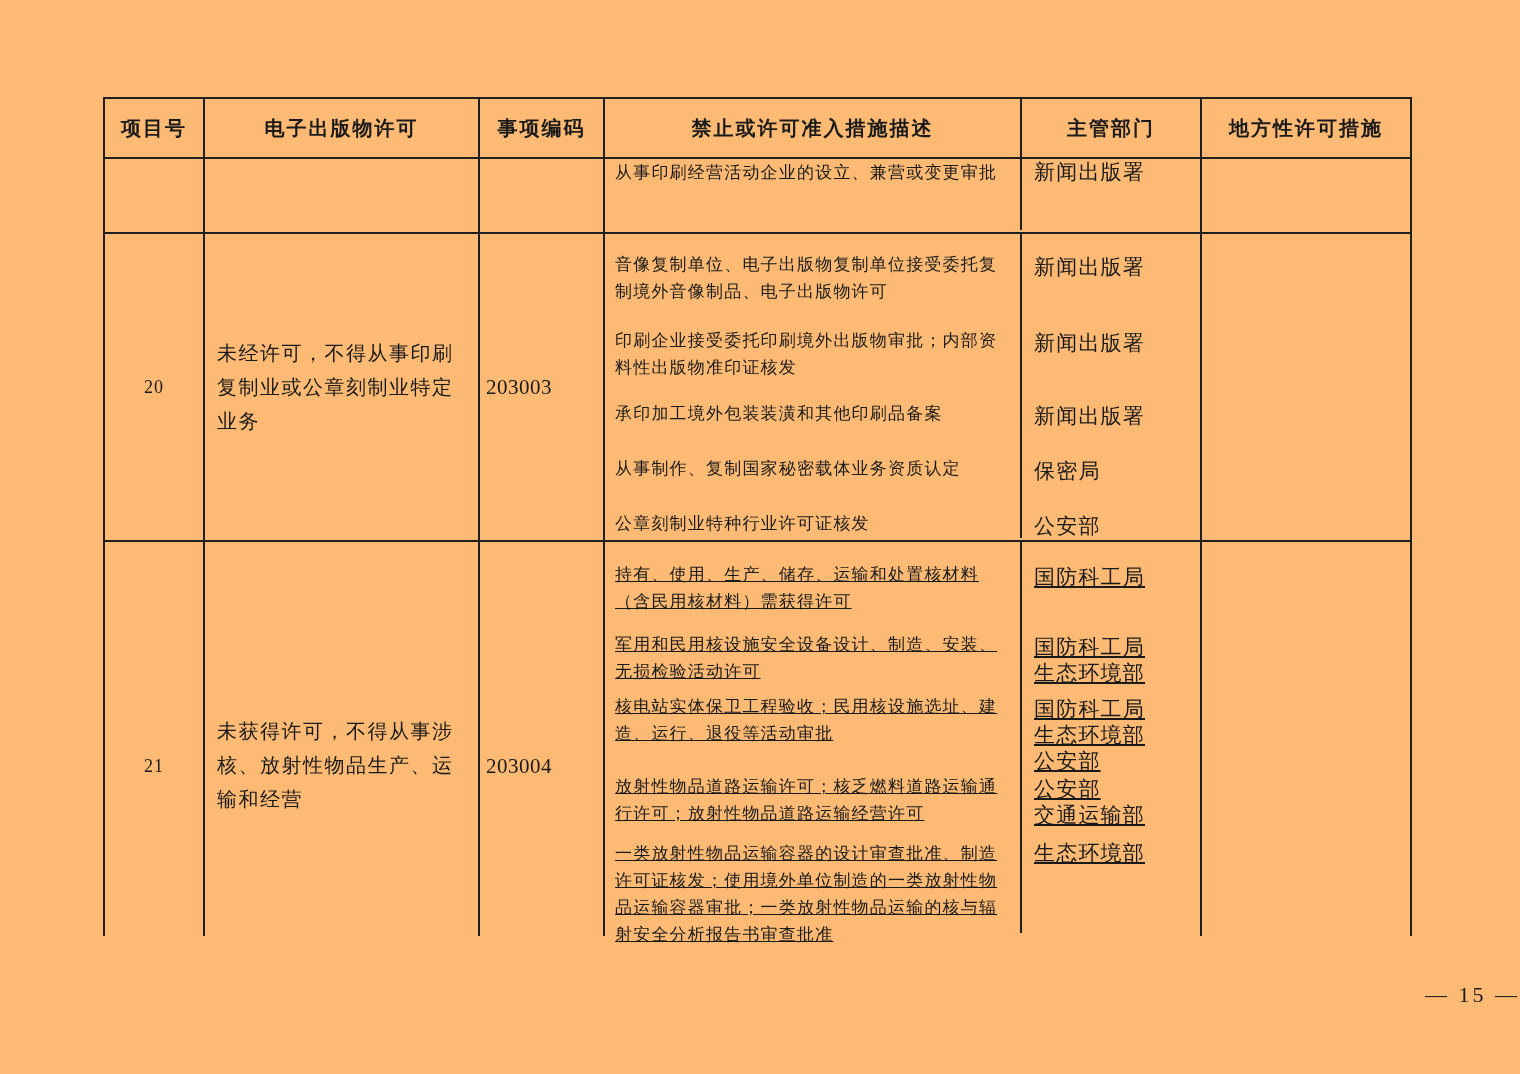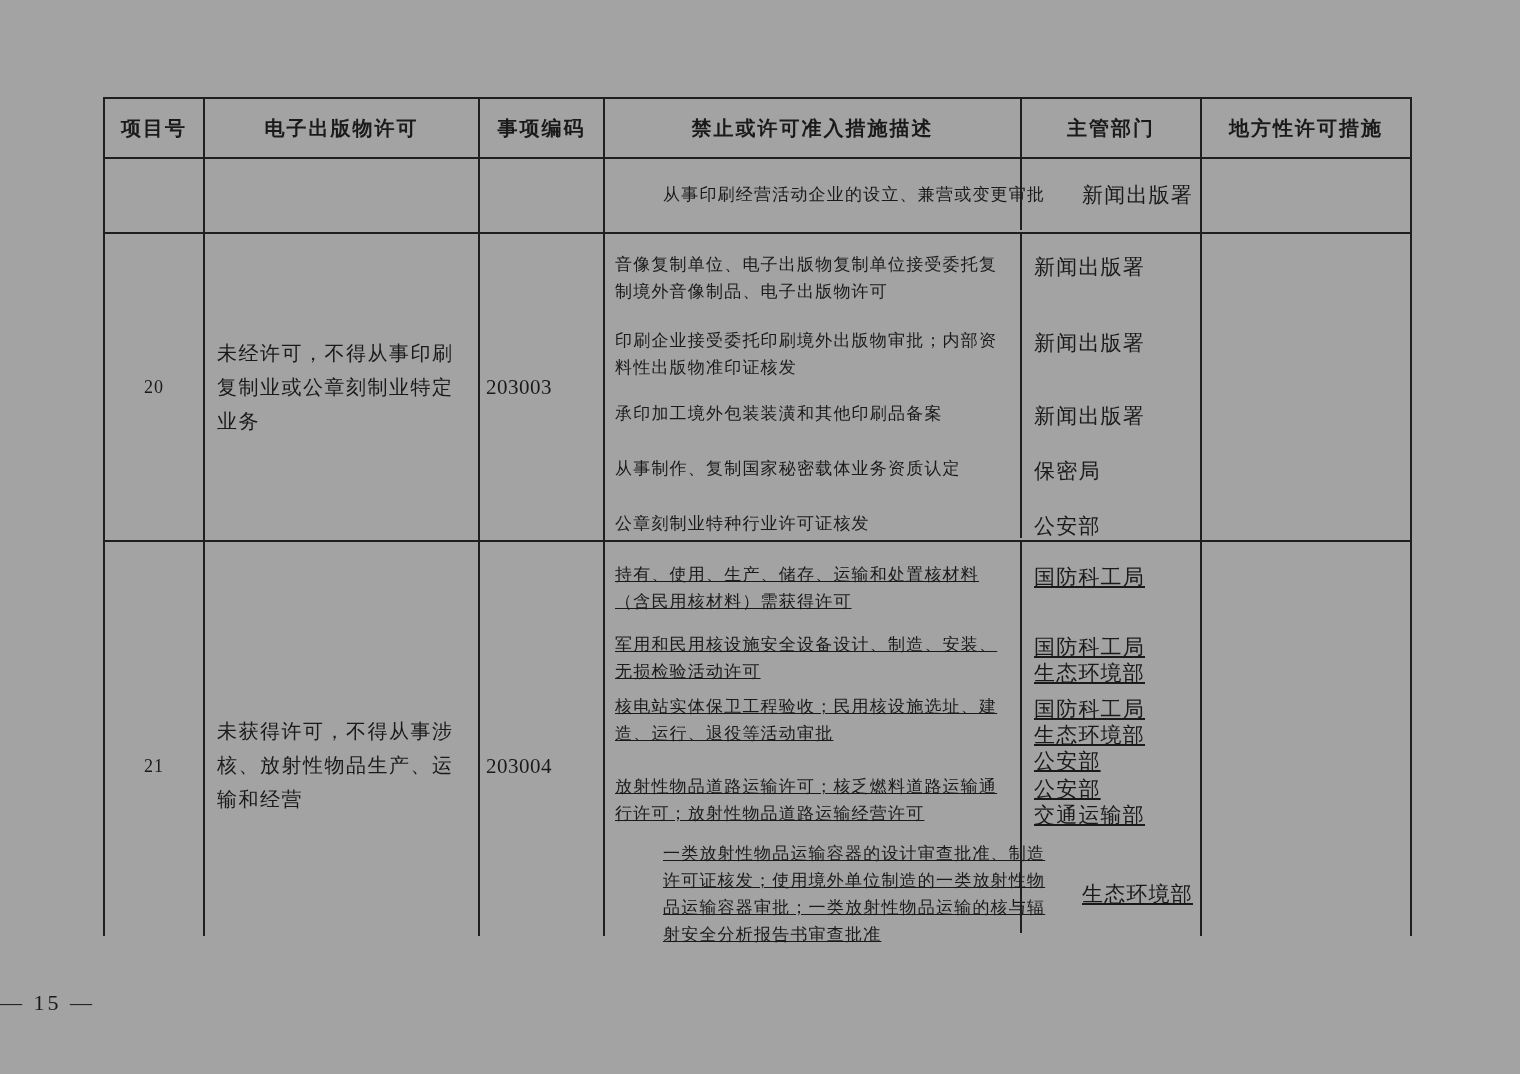--- a/index.html
+++ b/index.html
@@ -2,21 +2,21 @@
 <html><head>
 <meta charset="utf-8">
 <style>
   * { margin:0; padding:0; box-sizing:border-box; }
   html,body { background:#ffffff; }
   body {
     width:1520px; height:1074px; position:relative; overflow:hidden;
     font-family:"Liberation Serif","DejaVu Serif",serif;
     color:#1a1a1a;
   }
-  .sheet { position:absolute; inset:0; background:#a3a3a3; }
+  .sheet { position:absolute; inset:0; background:#fdba74; }
 
   table.doc {
     position:absolute; left:103px; top:97px; width:1307px;
     border-collapse:collapse; table-layout:fixed;
   }
   th, td { border:2px solid #1f1f1f; vertical-align:middle; }
   tr.no-bottom td { border-bottom:none; }
 
   th.hdr {
     height:58px; font-weight:bold; font-size:20px; letter-spacing:2px;
@@ -32,21 +32,21 @@
   td.local { }
 
   tr.r21 td.pushdown { padding-top:55px; }
 
   td.c45 { padding:0; vertical-align:top; }
   .cellstack { position:relative; display:flex; flex-direction:column; width:100%; }
   .vline { position:absolute; left:415px; top:0; bottom:0; width:2px; background:#1f1f1f; }
 
   .mrow { display:flex; align-items:flex-start; }
   .mrow.fill { flex:1 1 auto; }
-  .mrow.center { align-items:center;margin-left:48px; }
+  .mrow.center { align-items:flex-start; }
   .mdesc {
     width:415px; flex:0 0 415px;
     padding:3px 18px 0 10px;
     font-size:17px; line-height:27px; letter-spacing:1.2px;
     word-break:break-all;
   }
   .mdept {
     flex:1 1 auto; min-width:0;
     padding:6px 4px 0 14px;
     font-size:21px; line-height:26px; letter-spacing:1.2px;
@@ -54,21 +54,21 @@
   }
   .mrow.center .mdesc, .mrow.center .mdept { padding-top:0; }
   .dept-line { white-space:nowrap; }
 
   .stack-r0  { height:71px; }
   .stack-r20 { height:304px; padding-top:14px; }
   .stack-r21 { height:391px; padding-top:16px;text-decoration:underline; }
 
   .pageno {
     position:absolute; left:0; top:982px; width:1520px;
-    text-align:left; font-size:22px; letter-spacing:3px; color:#1a1a1a;margin-top:8px;
+    text-align:right; font-size:22px; letter-spacing:3px; color:#1a1a1a;
   }
 </style>
 </head>
 <body>
 
 <div class="sheet">
 
   <table class="doc">
     <colgroup>
       <col style="width:100px">

